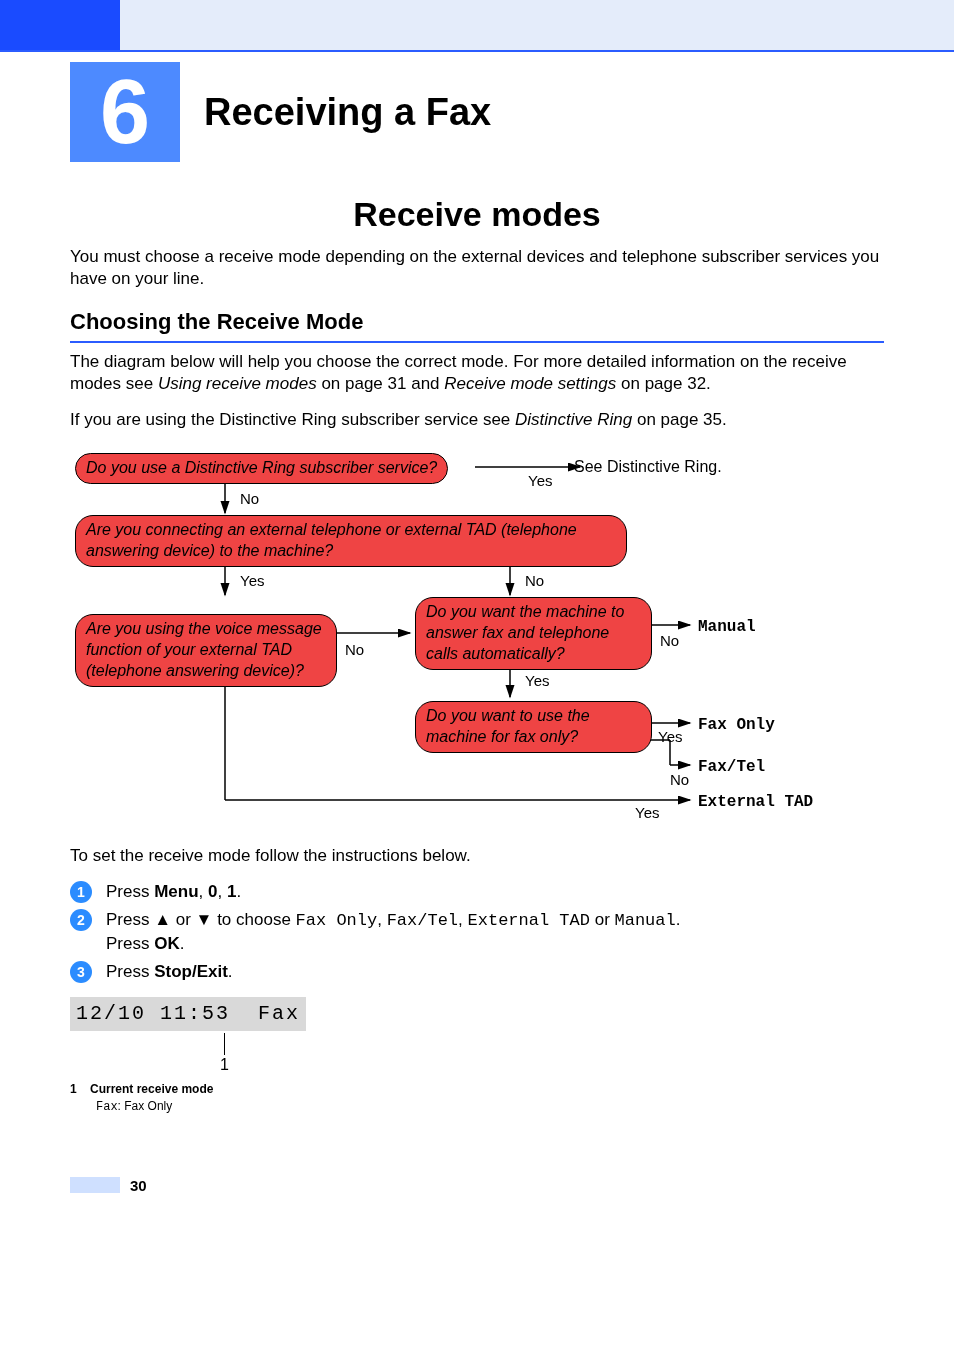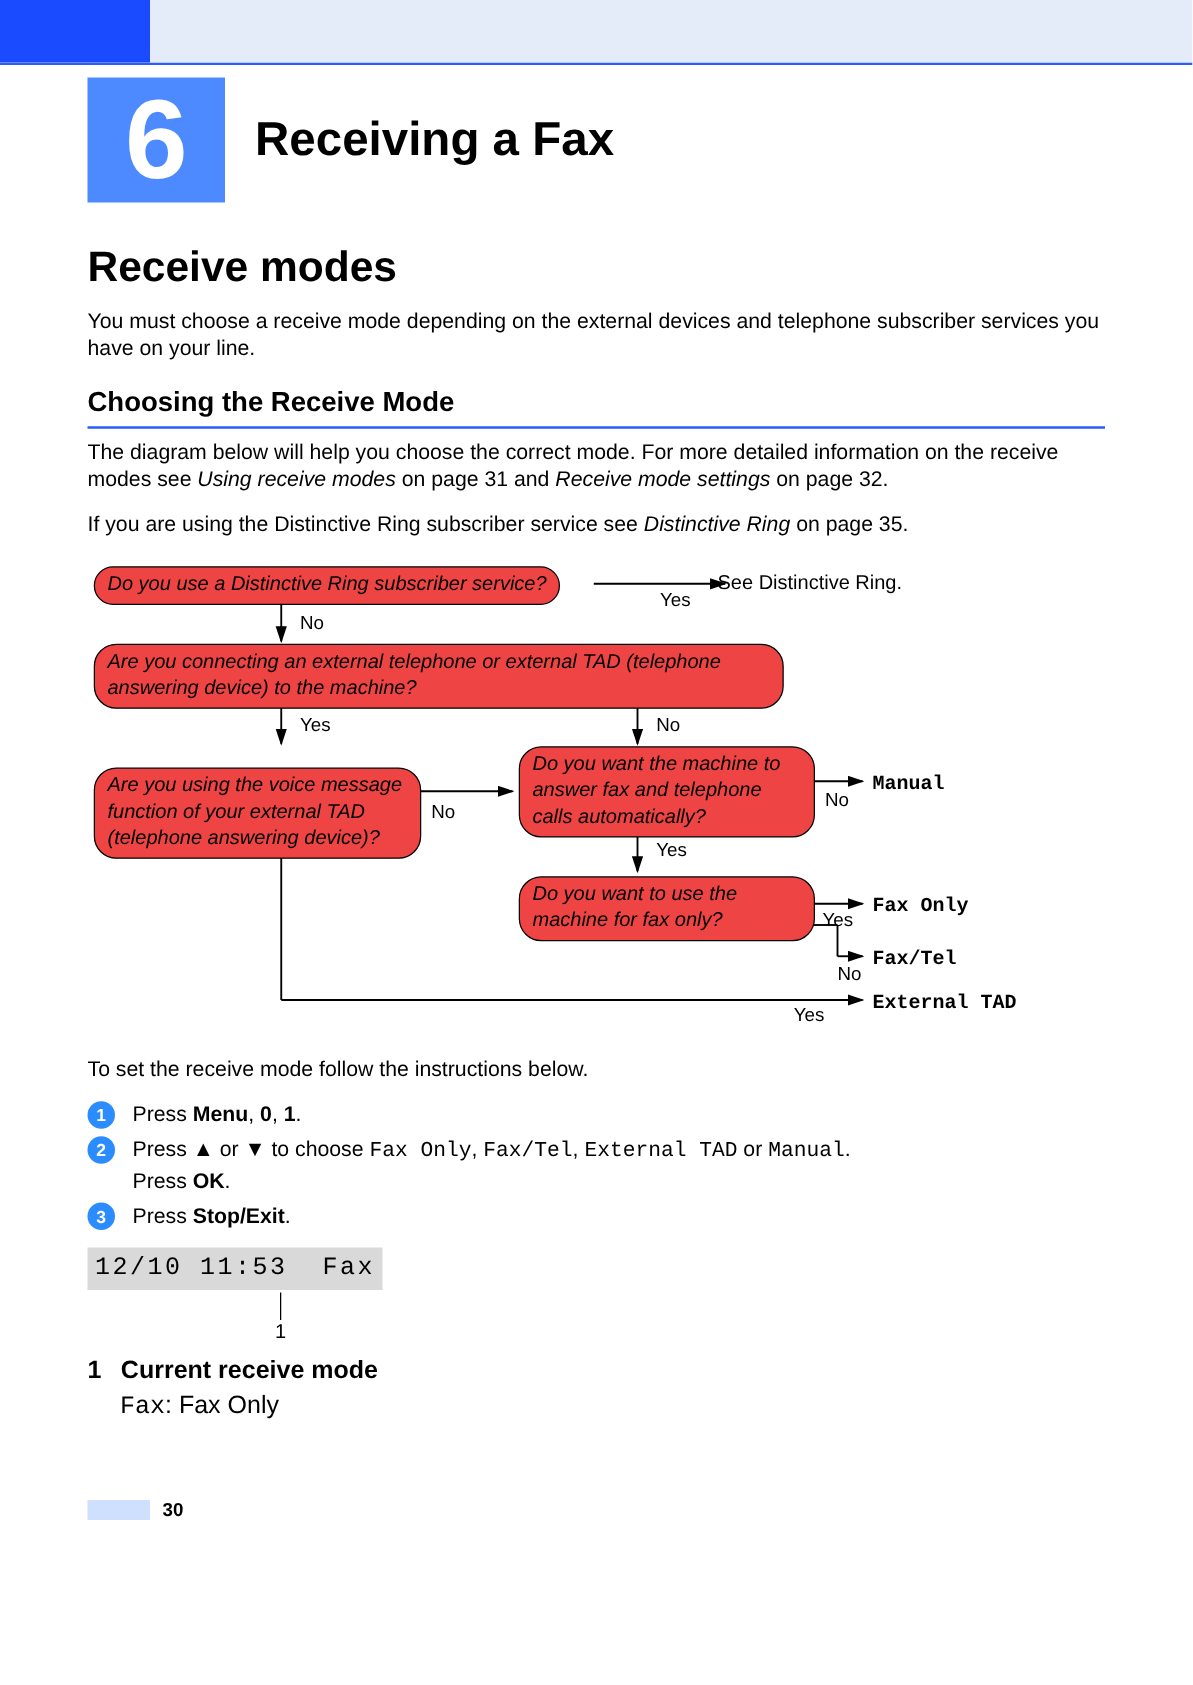--- a/index.html
+++ b/index.html
@@ -50,20 +50,21 @@
   }
   .content {
     margin: 30px 70px 0 70px;
     font-size: 17px;
     line-height: 1.3;
   }
   h1.section {
     font-size: 34px;
     font-weight: bold;
     margin: 30px 0 10px 0;
+    text-align: center;
   }
   h2.subsection {
     font-size: 22px;
     font-weight: bold;
     margin: 18px 0 4px 0;
     border-bottom: 2px solid #2b5cff;
     padding-bottom: 4px;
   }
   p { margin: 8px 0 14px 0; }
   .italic { font-style: italic; }
@@ -147,21 +148,21 @@
     margin-top: 2px;
     margin-left: 154px;
   }
   .lcdnum {
     margin-left: 150px;
     font-size: 16px;
   }
 
   .legend {
     margin-top: 2px;
-    font-size: 20px;
+    font-size: 12px;
   }
   .legend .num { font-weight: bold; margin-right: 10px; }
   .legend .title { font-weight: bold; }
   .legend .desc { margin-left: 26px; margin-top: 2px; }
 
   .footer {
     margin-top: 60px;
     display: flex;
     align-items: center;
   }

